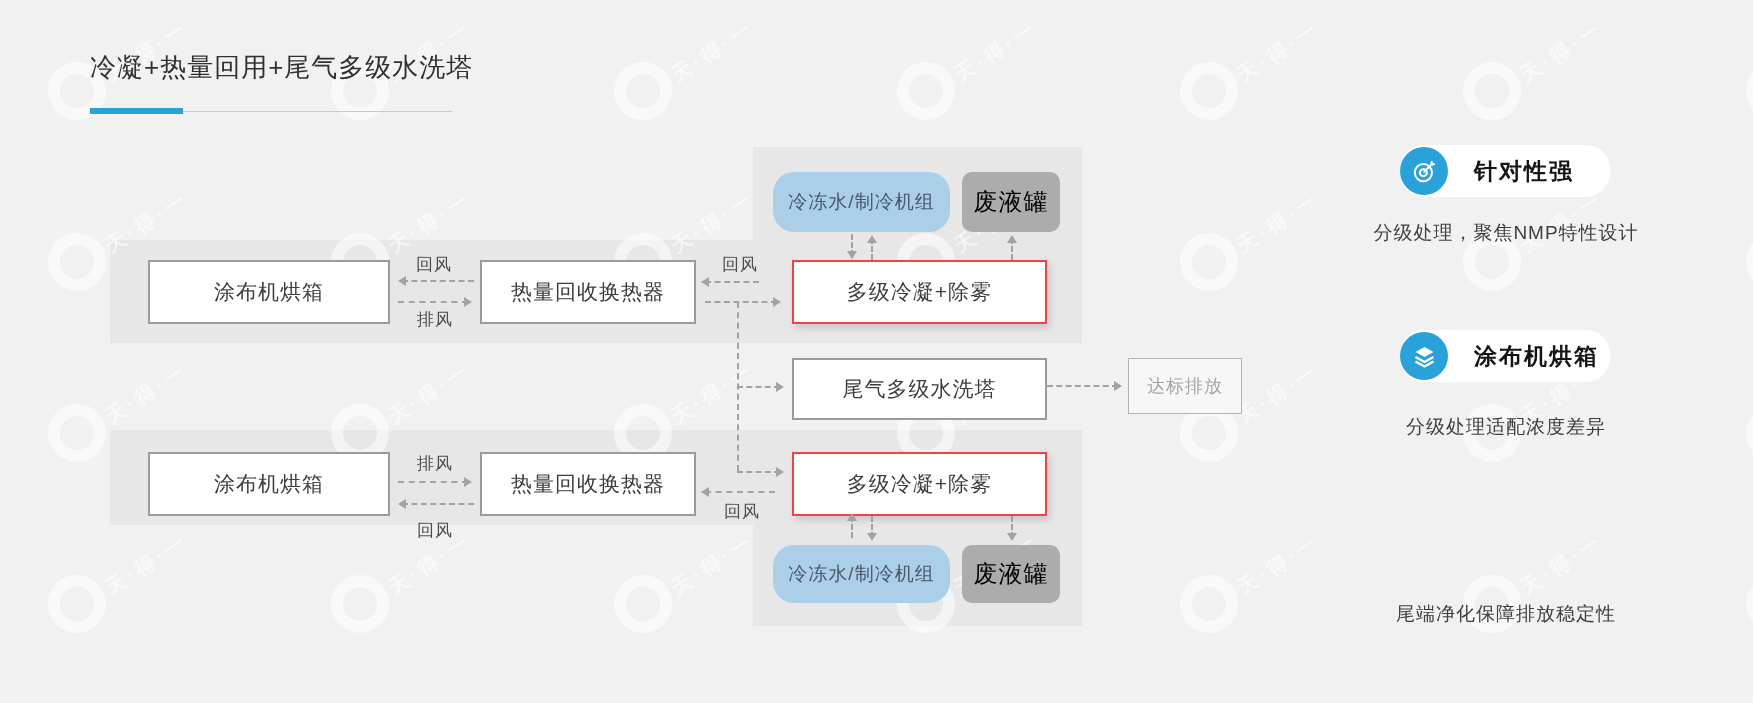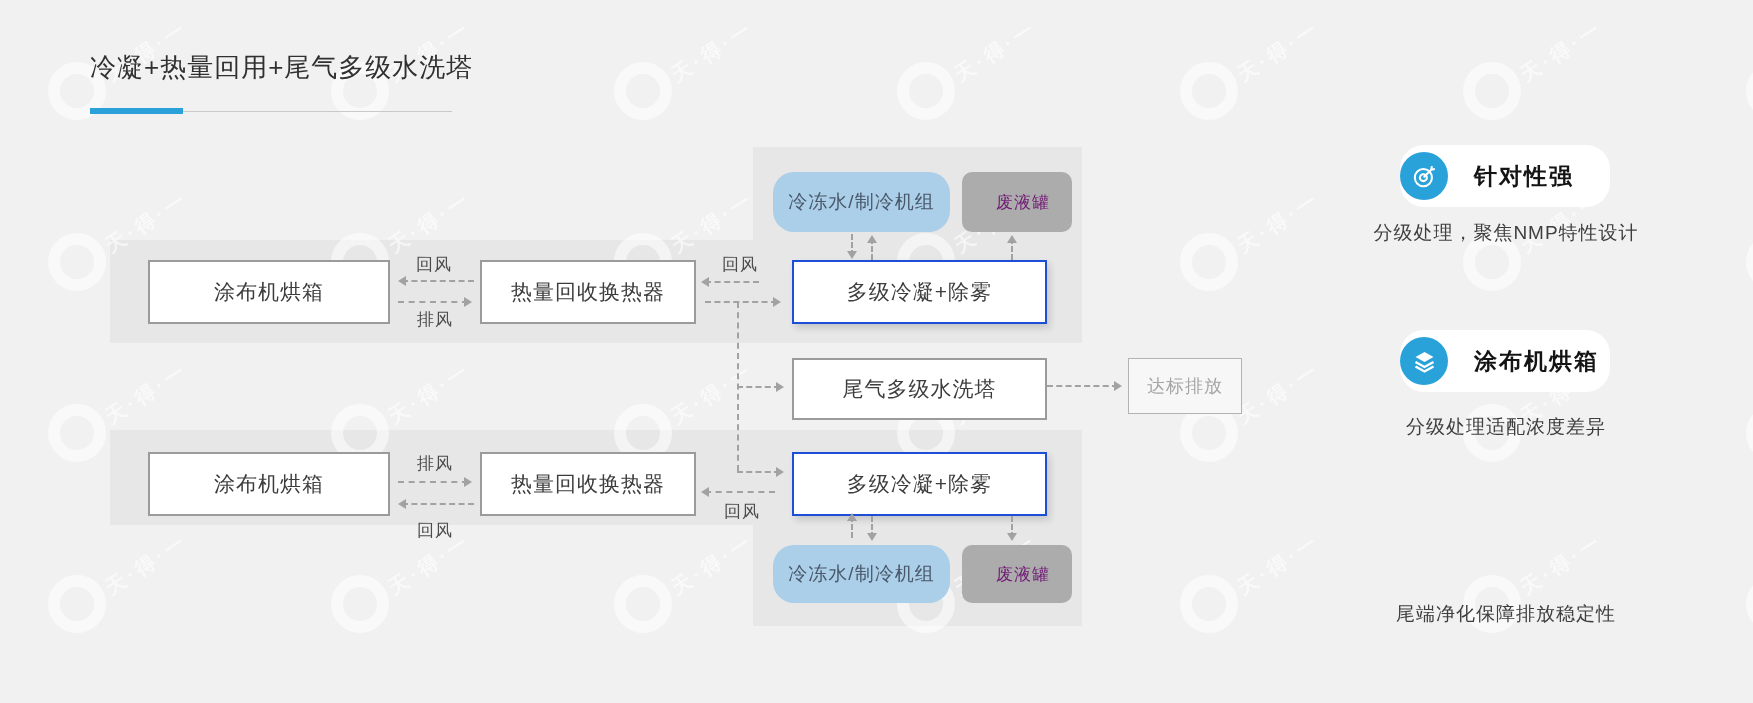--- a/index.html
+++ b/index.html
@@ -26,23 +26,23 @@
   .title-rule{position:absolute;left:90px;top:111px;width:362px;height:1px;background:#c9c9c9;z-index:3;}
   .title-rule-accent{position:absolute;left:0;top:-3px;width:93px;height:6px;background:#2aa1d9;display:block;}
   
   .panel{position:absolute;background:#e7e7e8;z-index:0;}
   
   .node{
     position:absolute;z-index:2;display:flex;align-items:center;justify-content:center;
     background:#fff;font-size:21px;color:#3d3d3d;letter-spacing:1px;
   }
   .node.gray-border{border:2px solid #9b9b9b;}
-  .node.blue-border{border:2px solid #1d4ed8;box-shadow:3px 4px 7px rgba(0,0,0,.14);text-align:center;}
+  .node.blue-border{border:2px solid #ef4444;box-shadow:3px 4px 7px rgba(0,0,0,.14);text-align:center;}
   .node.chip-blue{background:#abcfe9;border:none;border-radius:21px;color:#49586a;font-size:19px;}
-  .node.chip-gray{background:#acacac;border:none;border-radius:10px;color:#701a75;font-size:17px;padding-left:12px;}
+  .node.chip-gray{background:#acacac;border:none;border-radius:10px;color:#000000;font-size:24px;}
   .node.outline-light{border:1px solid #b3b3b3;background:#f7f7f8;color:#a5a5a5;font-size:18px;}
   
   .flabel{
     position:absolute;z-index:2;font-size:17px;color:#4c4c4c;letter-spacing:1px;
     width:44px;text-align:center;
   }
   
   .harrow{position:absolute;z-index:2;height:0;border-top:2px dashed #a2a2a2;}
   .harrow.right:after{
     content:"";position:absolute;right:-9px;top:-6px;width:0;height:0;
@@ -57,21 +57,21 @@
     content:"";position:absolute;top:-8px;left:-6px;width:0;height:0;
     border:5px solid transparent;border-bottom:8px solid #a2a2a2;
   }
   .varrow.down:after{
     content:"";position:absolute;bottom:-8px;left:-6px;width:0;height:0;
     border:5px solid transparent;border-top:8px solid #a2a2a2;
   }
   .vline{position:absolute;z-index:2;width:0;border-left:2px dashed #a2a2a2;}
   
   .feature-pill{
-    position:absolute;left:1400px;z-index:3;width:210px;height:62px;border-radius:24px;
+    position:absolute;left:1400px;z-index:3;width:210px;height:52px;border-radius:24px;
     background:#fff;display:flex;align-items:center;
   }
   .icon-circle{
     width:48px;height:48px;border-radius:50%;background:#29a2da;flex:0 0 auto;
     display:flex;align-items:center;justify-content:center;
   }
   .pill-label{margin-left:26px;font-size:23px;font-weight:bold;color:#141414;letter-spacing:2px;}
   .feature-desc{
     position:absolute;left:1300px;width:412px;z-index:3;text-align:center;
     font-size:19px;color:#3e3e3e;letter-spacing:1px;

